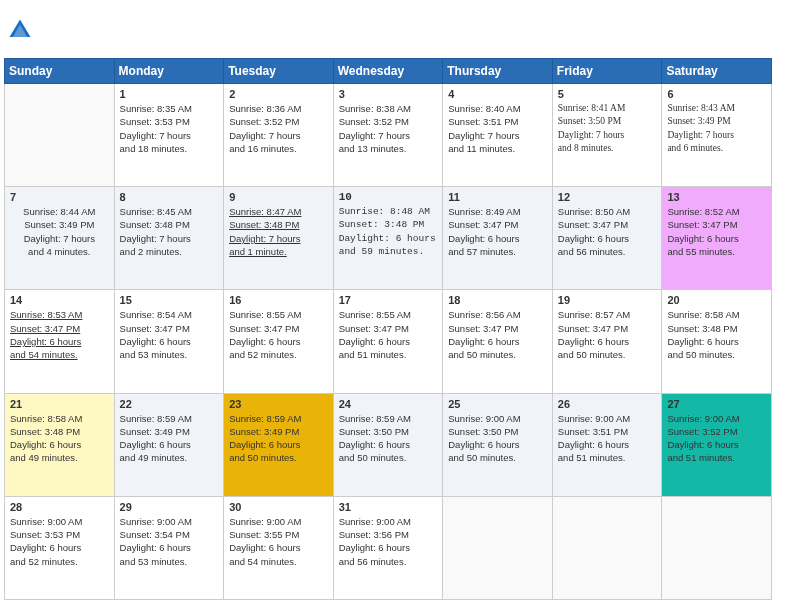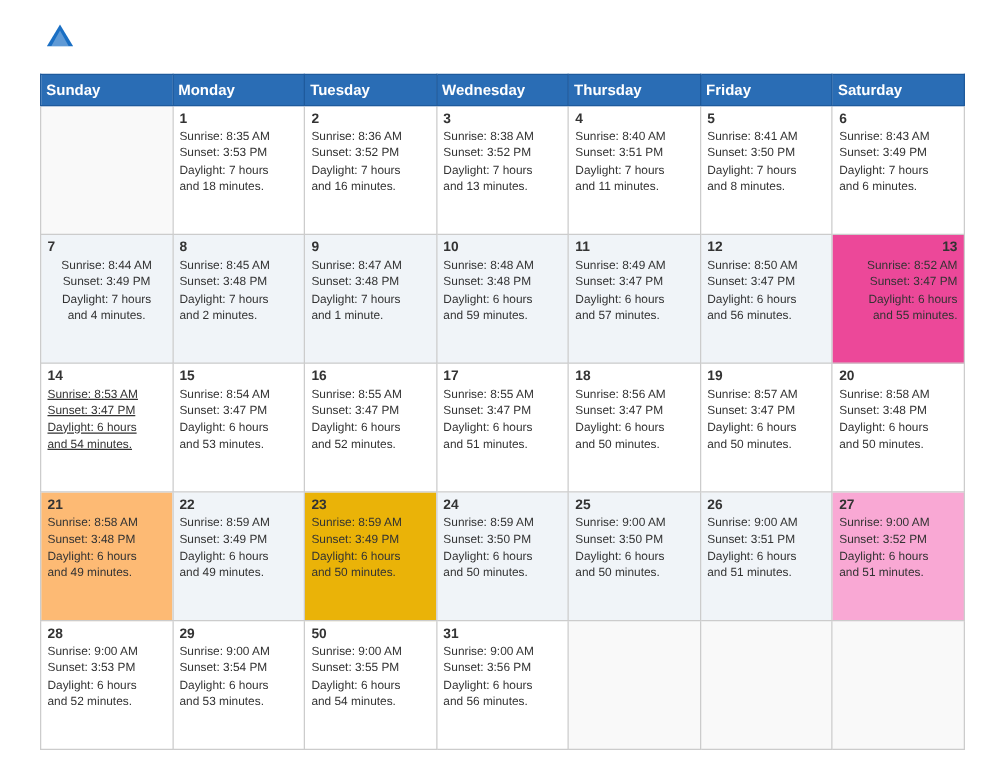--- a/index.html
+++ b/index.html
@@ -6,21 +6,21 @@
     body {
       font-family: Arial, sans-serif;
       background: #fff;
       width: 792px;
       height: 612px;
       overflow: hidden;
     }
     .page {
       width: 792px;
       height: 612px;
-      padding: 16px 20px 12px 32px;
+      padding: 16px 20px 12px 4px;
       display: flex;
       flex-direction: column;
     }
     .header {
       display: flex;
       justify-content: space-between;
       align-items: flex-start;
       margin-bottom: 10px;
     }
     .logo {
@@ -149,28 +149,28 @@
           </td>
           <td>
             <span class="day-number">4</span>
             <div class="day-info" style="white-space: pre-line;">Sunrise: 8:40 AM
 Sunset: 3:51 PM
 Daylight: 7 hours
 and 11 minutes.</div>
           </td>
           <td>
             <span class="day-number">5</span>
-            <div class="day-info" style="white-space: pre-line;">Sunrise: 8:41 AM
+            <div class="day-info" style="white-space: pre-line; font-family: Liberation Serif, serif;">Sunrise: 8:41 AM
 Sunset: 3:50 PM
 Daylight: 7 hours
 and 8 minutes.</div>
           </td>
           <td>
             <span class="day-number">6</span>
-            <div class="day-info" style="white-space: pre-line;">Sunrise: 8:43 AM
+            <div class="day-info" style="white-space: pre-line; font-family: Liberation Serif, serif;">Sunrise: 8:43 AM
 Sunset: 3:49 PM
 Daylight: 7 hours
 and 6 minutes.</div>
           </td>
         </tr>
         <tr>
           <td style="background-color: rgb(240, 244, 248);">
             <span class="day-number">7</span>
             <div class="day-info" style="white-space: pre-line; text-align: center;">Sunrise: 8:44 AM
 Sunset: 3:49 PM
@@ -179,47 +179,47 @@
           </td>
           <td style="background-color: rgb(240, 244, 248);">
             <span class="day-number">8</span>
             <div class="day-info" style="white-space: pre-line;">Sunrise: 8:45 AM
 Sunset: 3:48 PM
 Daylight: 7 hours
 and 2 minutes.</div>
           </td>
           <td style="background-color: rgb(240, 244, 248);">
             <span class="day-number">9</span>
-            <div class="day-info" style="white-space: pre-line;">Sunrise: 8:47 AM
+            <div class="day-info" style="white-space: pre-line; text-decoration: underline;">Sunrise: 8:47 AM
 Sunset: 3:48 PM
 Daylight: 7 hours
 and 1 minute.</div>
           </td>
-          <td style="background-color: rgb(240, 244, 248);">
+          <td style="background-color: rgb(240, 244, 248); font-family: Liberation Mono, monospace;">
             <span class="day-number">10</span>
             <div class="day-info" style="white-space: pre-line;">Sunrise: 8:48 AM
 Sunset: 3:48 PM
 Daylight: 6 hours
 and 59 minutes.</div>
           </td>
           <td style="background-color: rgb(240, 244, 248); margin-top: 32px;">
             <span class="day-number">11</span>
             <div class="day-info" style="white-space: pre-line;">Sunrise: 8:49 AM
 Sunset: 3:47 PM
 Daylight: 6 hours
 and 57 minutes.</div>
           </td>
           <td style="background-color: rgb(240, 244, 248);">
             <span class="day-number">12</span>
             <div class="day-info" style="white-space: pre-line;">Sunrise: 8:50 AM
 Sunset: 3:47 PM
 Daylight: 6 hours
 and 56 minutes.</div>
           </td>
-          <td style="background-color: #ec4899; text-align: right;">
+          <td style="background-color: #f0abfc;">
             <span class="day-number">13</span>
             <div class="day-info" style="white-space: pre-line;">Sunrise: 8:52 AM
 Sunset: 3:47 PM
 Daylight: 6 hours
 and 55 minutes.</div>
           </td>
         </tr>
         <tr>
           <td>
             <span class="day-number">14</span>
@@ -265,21 +265,21 @@
           </td>
           <td>
             <span class="day-number">20</span>
             <div class="day-info" style="white-space: pre-line;">Sunrise: 8:58 AM
 Sunset: 3:48 PM
 Daylight: 6 hours
 and 50 minutes.</div>
           </td>
         </tr>
         <tr>
-          <td style="background-color: #fdba74;">
+          <td style="background-color: #fef9c3;">
             <span class="day-number">21</span>
             <div class="day-info" style="white-space: pre-line;">Sunrise: 8:58 AM
 Sunset: 3:48 PM
 Daylight: 6 hours
 and 49 minutes.</div>
           </td>
           <td style="background-color: rgb(240, 244, 248);">
             <span class="day-number">22</span>
             <div class="day-info" style="white-space: pre-line;">Sunrise: 8:59 AM
 Sunset: 3:49 PM
@@ -307,21 +307,21 @@
 Daylight: 6 hours
 and 50 minutes.</div>
           </td>
           <td style="background-color: rgb(240, 244, 248);">
             <span class="day-number">26</span>
             <div class="day-info" style="white-space: pre-line;">Sunrise: 9:00 AM
 Sunset: 3:51 PM
 Daylight: 6 hours
 and 51 minutes.</div>
           </td>
-          <td style="background-color: #f9a8d4;">
+          <td style="background-color: #14b8a6;">
             <span class="day-number">27</span>
             <div class="day-info" style="white-space: pre-line;">Sunrise: 9:00 AM
 Sunset: 3:52 PM
 Daylight: 6 hours
 and 51 minutes.</div>
           </td>
         </tr>
         <tr>
           <td>
             <span class="day-number">28</span>
@@ -331,21 +331,21 @@
 and 52 minutes.</div>
           </td>
           <td>
             <span class="day-number">29</span>
             <div class="day-info" style="white-space: pre-line;">Sunrise: 9:00 AM
 Sunset: 3:54 PM
 Daylight: 6 hours
 and 53 minutes.</div>
           </td>
           <td>
-            <span class="day-number">50</span>
+            <span class="day-number">30</span>
             <div class="day-info" style="white-space: pre-line;">Sunrise: 9:00 AM
 Sunset: 3:55 PM
 Daylight: 6 hours
 and 54 minutes.</div>
           </td>
           <td>
             <span class="day-number">31</span>
             <div class="day-info" style="white-space: pre-line;">Sunrise: 9:00 AM
 Sunset: 3:56 PM
 Daylight: 6 hours

